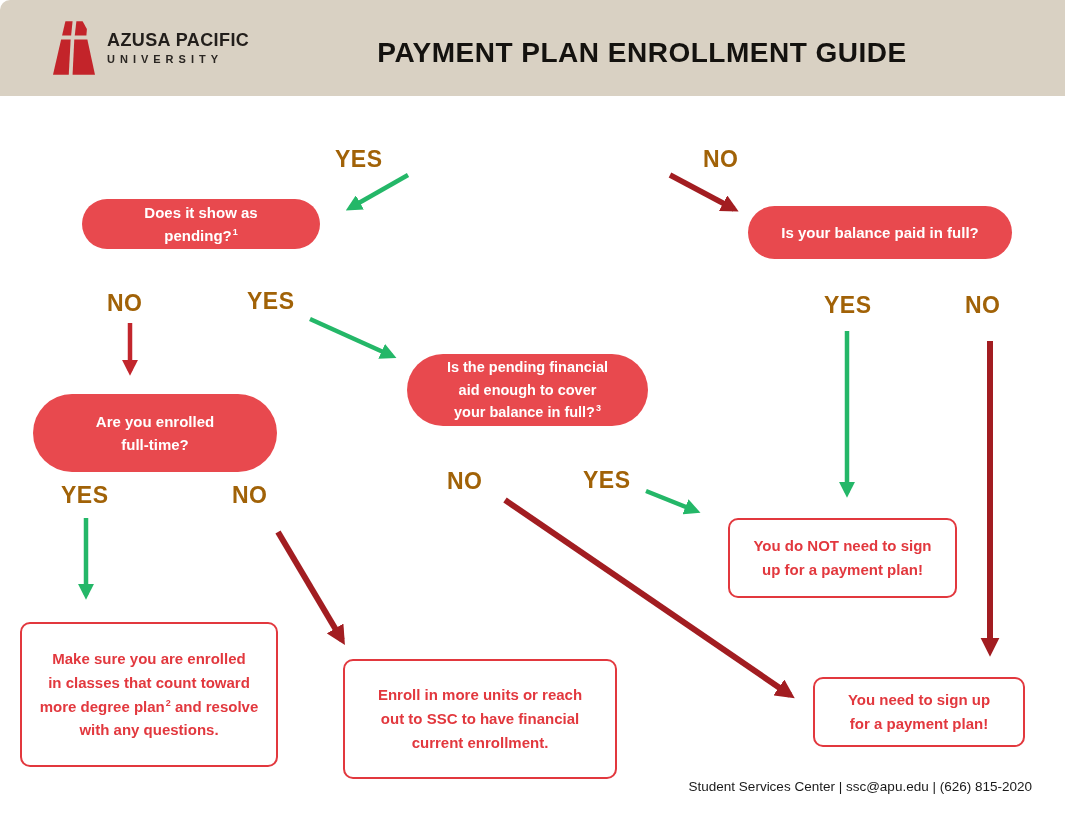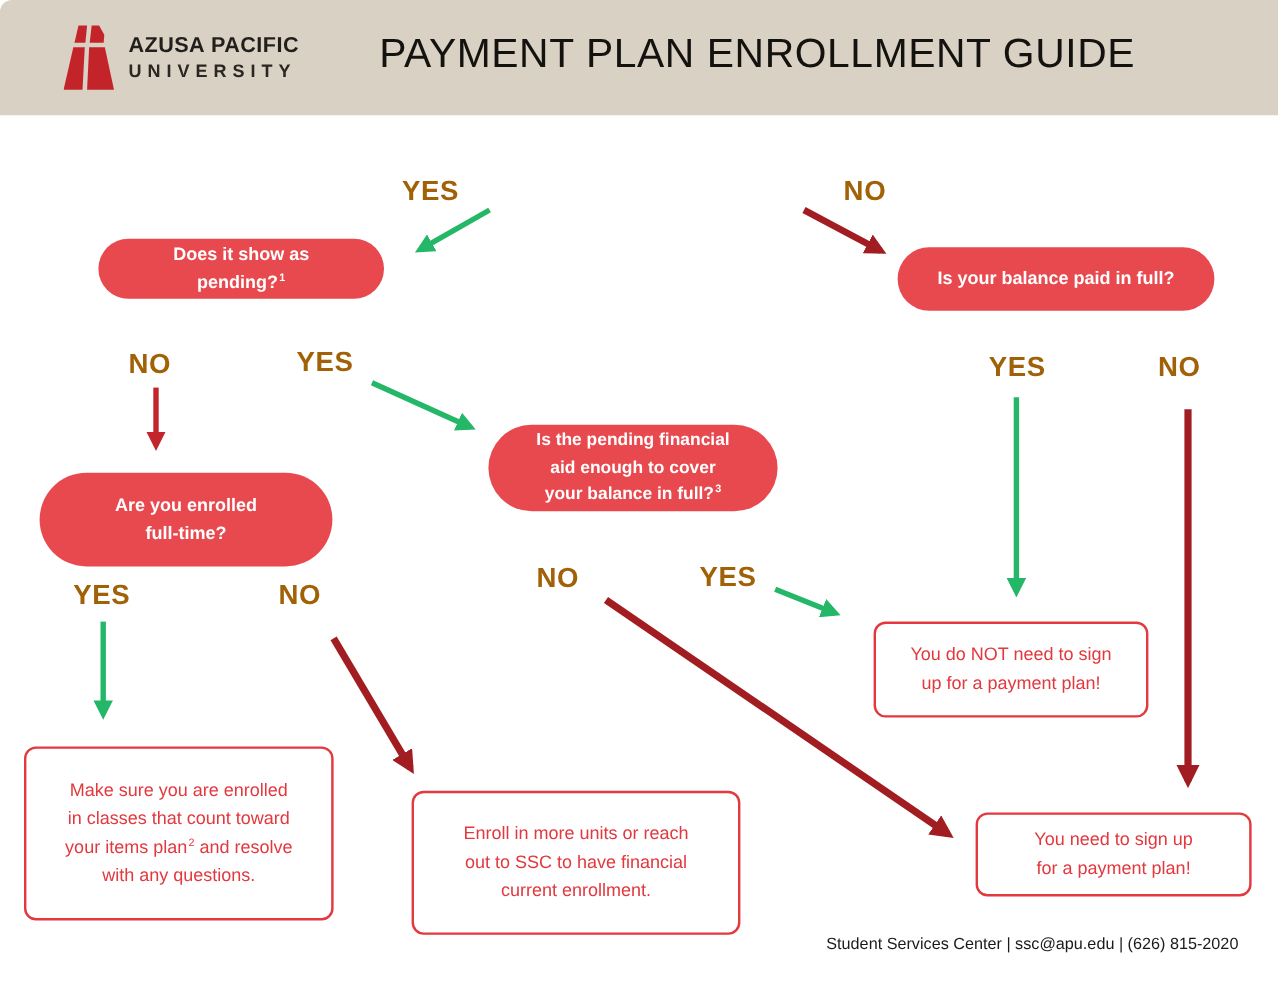--- a/index.html
+++ b/index.html
@@ -11,43 +11,43 @@
   .header{
     position:absolute;left:0;top:0;width:1065px;height:96px;
     background:var(--header-bg,#d9d1c3);
     border-radius:10px 10px 0 0;
     padding-left:25px;
   }
   .logo{position:absolute;left:53px;top:20px;display:flex;align-items:center;gap:12px;}
   .logo-mark{width:42px;height:56px;}
   .logo-mark polygon{fill:var(--logo-red,#c3242a);}
   .logo-name{font-weight:800;font-size:18px;letter-spacing:.4px;color:#221e1b;line-height:1.1;}
-  .logo-sub{font-weight:600;font-size:15px;letter-spacing:5px;color:#2a2622;margin-top:3px;}
+  .logo-sub{font-weight:600;font-size:11px;letter-spacing:5px;color:#2a2622;margin-top:3px;}
   .title{
     position:absolute;left:295px;top:26px;width:672px;text-align:center;
-    font-weight:400;font-size:34px;letter-spacing:.5px;color:#14120f;margin:0;
+    font-weight:700;font-size:28px;letter-spacing:.5px;color:#14120f;margin:11px;
   }
   
   .pill{
     position:absolute;z-index:2;background:var(--node-red,#e8494e);color:#ffffff;
     border-radius:46px;display:flex;flex-direction:column;justify-content:center;
     align-items:center;text-align:center;font-weight:700;font-size:15px;line-height:1.55;
   }
   .pill .ln{display:block;}
   sup{font-size:9px;line-height:0;vertical-align:super;margin-left:1px;}
   
   .lbl{
     position:absolute;z-index:2;font-weight:800;font-size:23px;letter-spacing:.5px;
     color:#a16207;
   }
   
   .box{
     position:absolute;z-index:2;background:#ffffff;
     border:2px solid var(--outcome-red,#e2383e);color:var(--outcome-red,#e2383e);
-    border-radius:10px;font-weight:400;font-size:15px;line-height:1.58;text-align:center;
+    border-radius:10px;font-weight:700;font-size:15px;line-height:1.58;text-align:center;
     display:flex;flex-direction:column;justify-content:center;padding:6px 8px;box-sizing:border-box;
   }
   .box .ln{display:block;}
   
   .arrows{position:absolute;left:0;top:0;z-index:1;pointer-events:none;}
   .sg{stroke:var(--green-arrow,#24b768);}
   .sdr{stroke:var(--dark-red-arrow,#a21d21);}
   .sbr{stroke:var(--bright-red-arrow,#c2262c);}
   .fg{fill:var(--green-arrow,#24b768);}
   .fdr{fill:var(--dark-red-arrow,#a21d21);}
@@ -131,35 +131,35 @@
   <span class="lbl" style="left:824px;top:292px;">YES</span>
   <span class="lbl" style="left:965px;top:292px;">NO</span>
   <span class="lbl" style="left:447px;top:468px;">NO</span>
   <span class="lbl" style="left:583px;top:467px;">YES</span>
   <span class="lbl" style="left:61px;top:482px;">YES</span>
   <span class="lbl" style="left:232px;top:482px;">NO</span>
 
   <div class="box" style="left:20px;top:622px;width:258px;height:145px;">
     <span class="ln">Make sure you are enrolled</span>
     <span class="ln">in classes that count toward</span>
-    <span class="ln"><span>your items plan</span><sup>2</sup><span> and resolve</span></span>
+    <span class="ln"><span>more degree plan</span><sup>2</sup><span> and resolve</span></span>
     <span class="ln">with any questions.</span>
   </div>
 
   <div class="box" style="left:343px;top:659px;width:274px;height:120px;">
     <span class="ln">Enroll in more units or reach</span>
     <span class="ln">out to SSC to have financial</span>
     <span class="ln">current enrollment.</span>
   </div>
 
   <div class="box" style="left:728px;top:518px;width:229px;height:80px;">
     <span class="ln">You do NOT need to sign</span>
     <span class="ln">up for a payment plan!</span>
   </div>
 
-  <div class="box" style="left:813px;top:677px;width:230px;height:70px;">
+  <div class="box" style="left:813px;top:677px;width:212px;height:70px;">
     <span class="ln">You need to sign up</span>
     <span class="ln">for a payment plan!</span>
   </div>
 
   <div class="footer">Student Services Center | ssc@apu.edu | (626) 815-2020</div>
 
 </div>
 
 </body></html>

